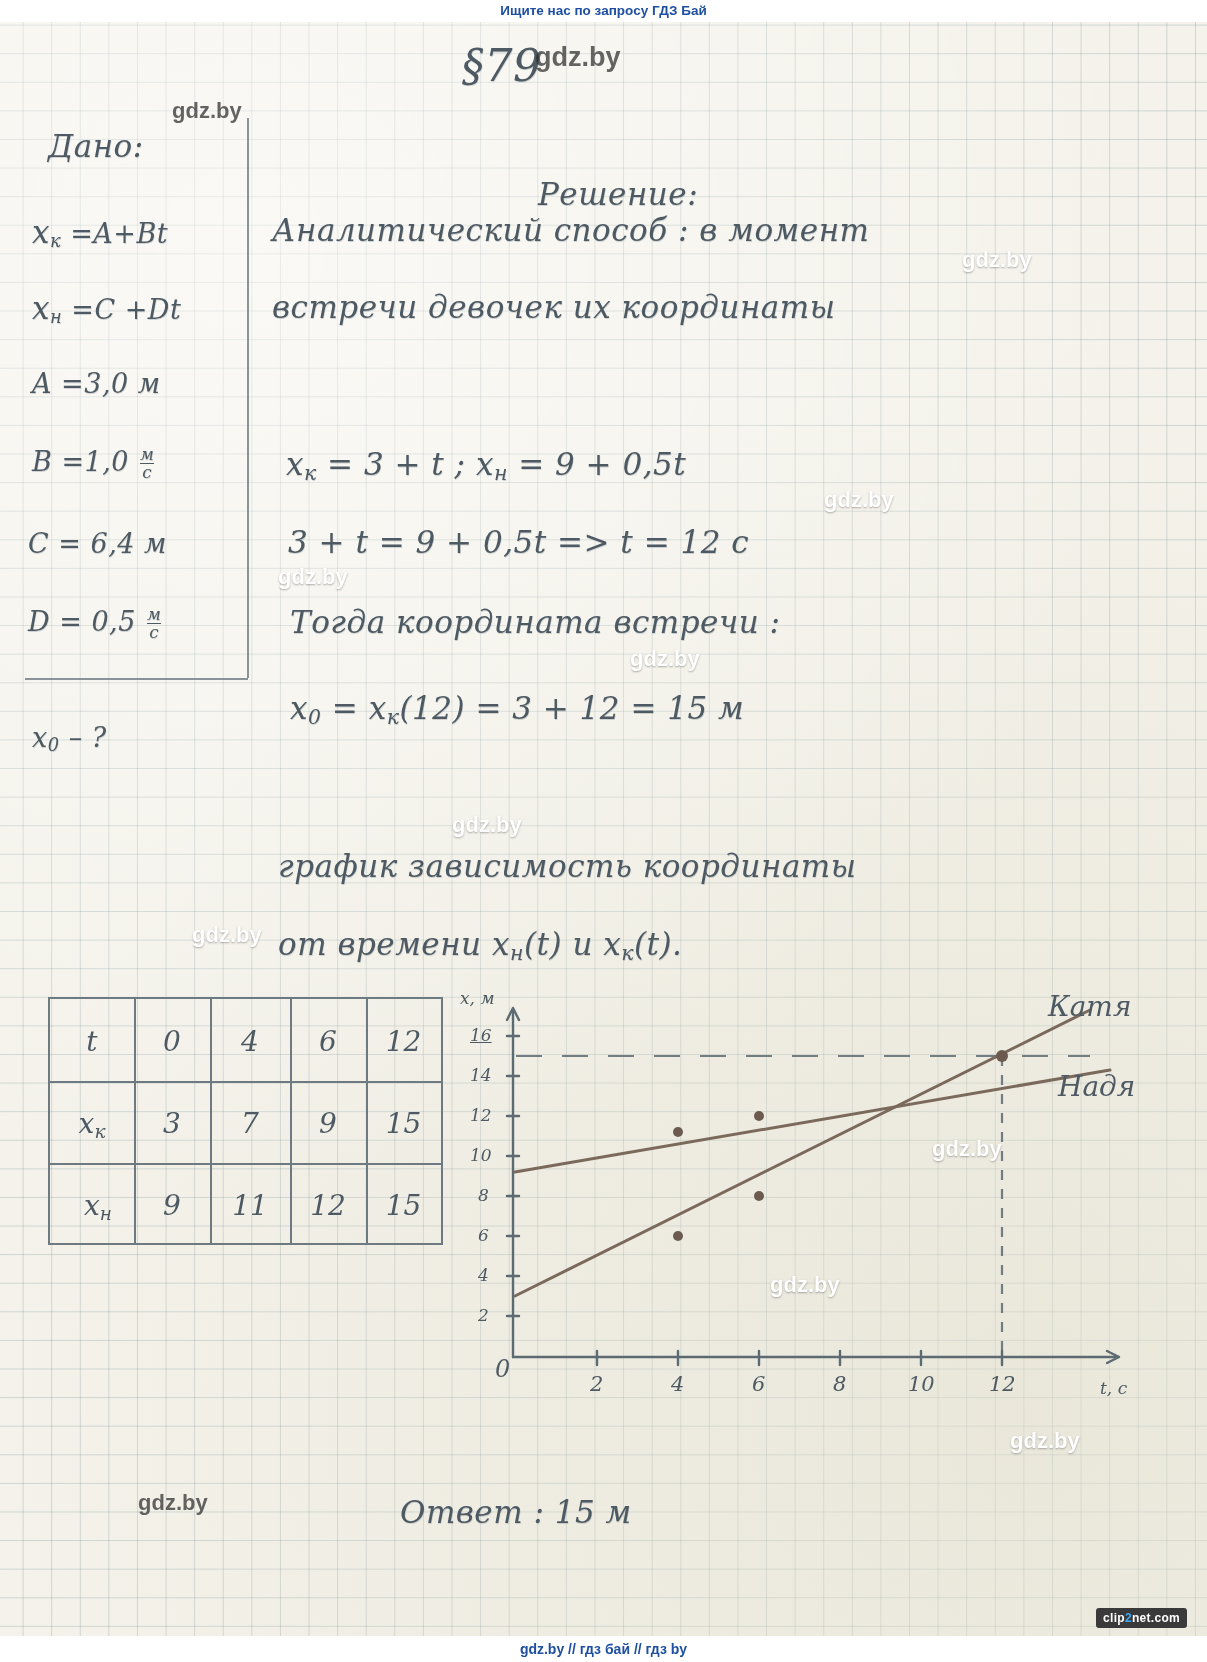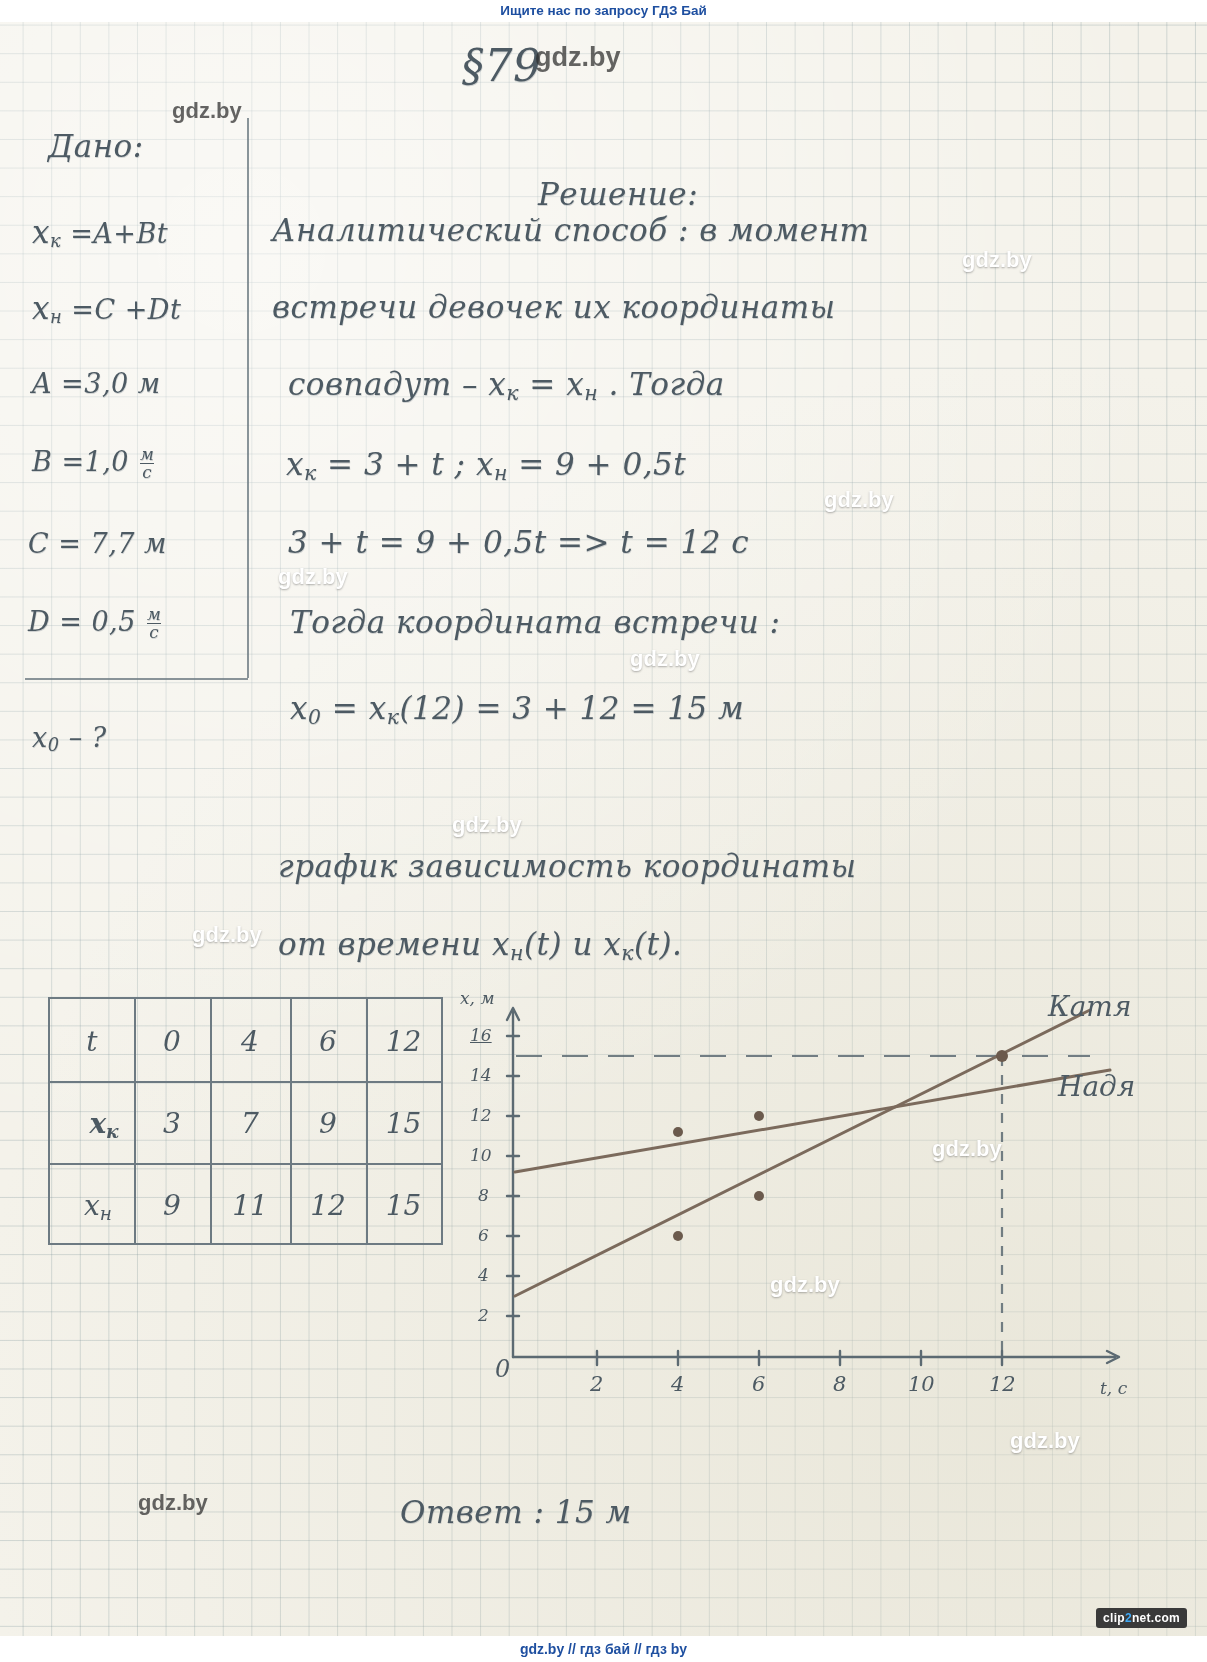--- a/index.html
+++ b/index.html
@@ -193,53 +193,52 @@
   <div class="hw mid" style="left:32px; top:290px;">
     <span style="font-size:31px;">x</span><span class="sub">н</span> =C +Dt
   </div>
   <div class="hw mid" style="left:32px; top:368px;">
     A =3,0 м
   </div>
   <div class="hw mid" style="left:32px; top:446px;">
     B =1,0 <span class="frac"><span>м</span><span class="den">с</span></span>
   </div>
   <div class="hw mid" style="left:28px; top:528px;">
-    C = 7,7 м
+    C = 6,4 м
   </div>
   <div class="hw mid" style="left:28px; top:606px;">
     D = 0,5 <span class="frac"><span>м</span><span class="den">с</span></span>
   </div>
   <div class="hw mid" style="left:32px; top:722px;">
     x<span class="sub">0</span> – ?
   </div>
 
   <div class="hw big" style="left:538px; top:128px;margin-top:48px;">Решение:</div>
 
   <div class="hw big" style="left:272px; top:212px;">Аналитический способ : в момент</div>
   <div class="hw big" style="left:272px; top:289px;">встречи девочек их координаты</div>
-  <div class="hw big" style="left:288px; top:366px;">совпадут  –  x<span class="sub">к</span> = x<span class="sub">н</span> . Тогда</div>
   <div class="hw big" style="left:286px; top:446px;">x<span class="sub">к</span> = 3 + t  ;  x<span class="sub">н</span> = 9 + 0,5t</div>
   <div class="hw big" style="left:288px; top:524px;">3 + t = 9 + 0,5t =&gt; t = 12 c</div>
   <div class="hw big" style="left:290px; top:604px;">Тогда координата встречи :</div>
   <div class="hw big" style="left:290px; top:690px;">x<span class="sub">0</span> = x<span class="sub">к</span>(12) = 3 + 12 = 15 м</div>
   <div class="hw big" style="left:278px; top:848px;">график  зависимость координаты</div>
   <div class="hw big" style="left:278px; top:926px;">от  времени  x<span class="sub">н</span>(t)  и  x<span class="sub">к</span>(t).</div>
 
   <div class="hw big" style="left:400px; top:1494px;">Ответ :  15 м</div>
 
   <div class="dtable">
     <div class="vl" style="left:84px;"></div>
     <div class="vl" style="left:160px;"></div>
     <div class="vl" style="left:240px;"></div>
     <div class="vl" style="left:316px;"></div>
     <div class="hl" style="top:82px;"></div>
     <div class="hl" style="top:164px;"></div>
 
     <div class="cell" style="left:0; top:26px; width:84px;">t</div>
-    <div class="cell" style="left:12px; top:108px; width:84px;font-weight:bold;">x<span class="sub">к</span></div>
+    <div class="cell" style="left:0; top:108px; width:84px;">x<span class="sub">к</span></div>
     <div class="cell" style="left:0; top:190px; width:96px;">x<span class="sub">н</span></div>
 
     <div class="cell" style="left:84px; top:26px; width:76px;">0</div>
     <div class="cell" style="left:160px; top:26px; width:80px;">4</div>
     <div class="cell" style="left:240px; top:26px; width:76px;">6</div>
     <div class="cell" style="left:316px; top:26px; width:75px;">12</div>
 
     <div class="cell" style="left:84px; top:108px; width:76px;">3</div>
     <div class="cell" style="left:160px; top:108px; width:80px;">7</div>
     <div class="cell" style="left:240px; top:108px; width:76px;">9</div>

